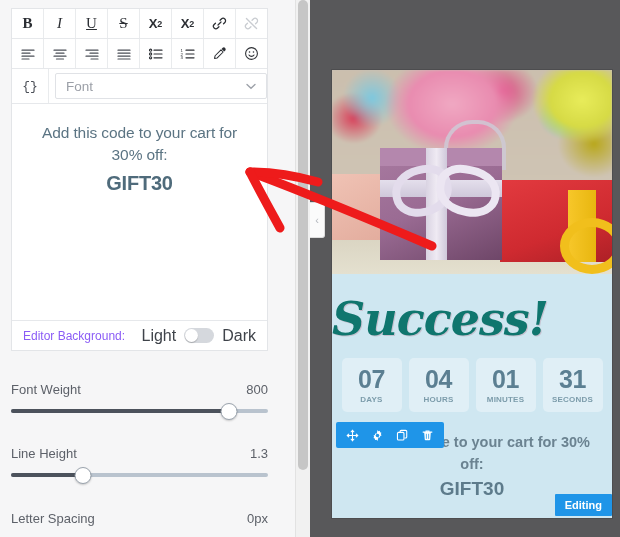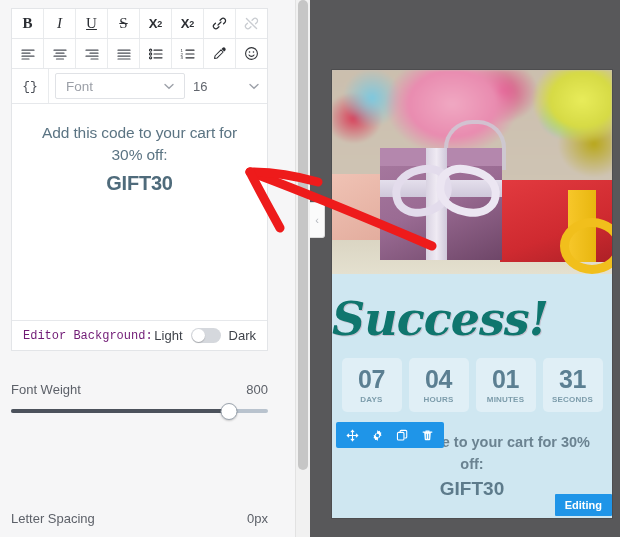--- a/index.html
+++ b/index.html
@@ -135,26 +135,25 @@
     border-top: 1px solid #e6e8eb;
     height: 30px;
     display: flex;
     align-items: center;
     padding: 0 11px;
     background: #fff;
     box-sizing: border-box;
   }
   .bg-label {
     font-size: 12px;
-    color: #701a75;
+    color: #8b5cf6;
     flex: 1 1 auto;
-    font-family: Liberation Mono, monospace;
   }
   .bg-opt {
-    font-size: 13px;
+    font-size: 16px;
     color: #3f434a;
   }
   .toggle {
     width: 30px; height: 15px;
     background: #d5d8dd;
     border-radius: 8px;
     margin: 0 8px;
     position: relative;
     cursor: pointer;
   }
@@ -549,28 +548,20 @@
       <div class="font-row">
         <div class="code-btn">{}</div>
         <div class="font-select">
           <span class="fname">Font</span>
           <span class="chev">
             <svg width="10" height="7" viewBox="0 0 10 7" aria-hidden="true">
               <path d="M1 1.4 5 5.2 9 1.4" fill="none" stroke="#9da1a9" stroke-width="1.35" stroke-linecap="round"></path>
             </svg>
           </span>
         </div>
-        <div class="size-select">
-          <span>16</span>
-          <span class="chev">
-            <svg width="10" height="7" viewBox="0 0 10 7" aria-hidden="true">
-              <path d="M1 1.4 5 5.2 9 1.4" fill="none" stroke="#9da1a9" stroke-width="1.35" stroke-linecap="round"></path>
-            </svg>
-          </span>
-        </div>
       </div>
 
       <div class="text-canvas">
         <div class="tc-line1">Add this code to your cart for 30% off:</div>
         <div class="tc-code">GIFT30</div>
       </div>
 
       <div class="bg-row">
         <span class="bg-label">Editor Background:</span>
         <span class="bg-opt">Light</span>
@@ -585,20 +576,30 @@
       <div class="sl-head">
         <span>Font Weight</span>
         <span class="sl-val">800</span>
       </div>
       <div class="sl-track">
         <div class="sl-fill" style="width:85%"></div>
         <div class="sl-knob" style="left:85%"></div>
       </div>
     </div>
 
+    <div class="slider-block sb2">
+      <div class="sl-head">
+        <span>Line Height</span>
+        <span class="sl-val">1.3</span>
+      </div>
+      <div class="sl-track">
+        <div class="sl-fill" style="width:28%"></div>
+        <div class="sl-knob" style="left:28%"></div>
+      </div>
+    </div>
 
     <div class="slider-block sb3">
       <div class="sl-head" style="margin-bottom:8px">
         <span>Letter Spacing</span>
         <span class="sl-val">0px</span>
       </div>
     </div>
   </div>
 
   <div class="vscroll">

